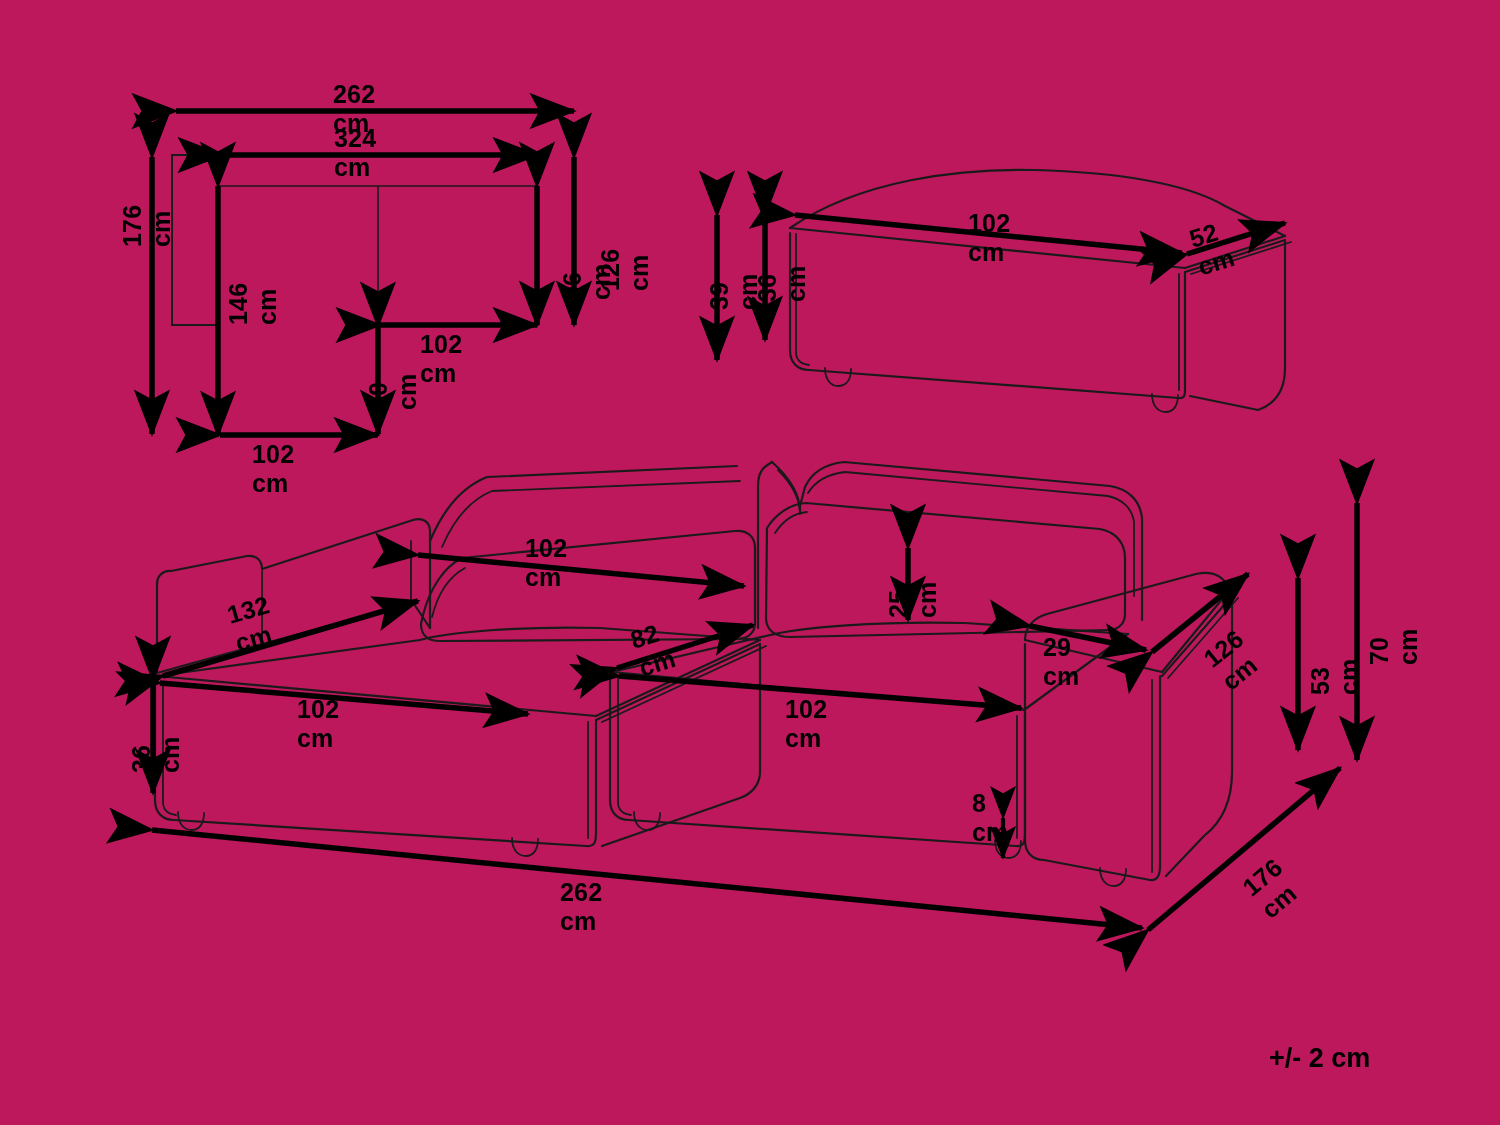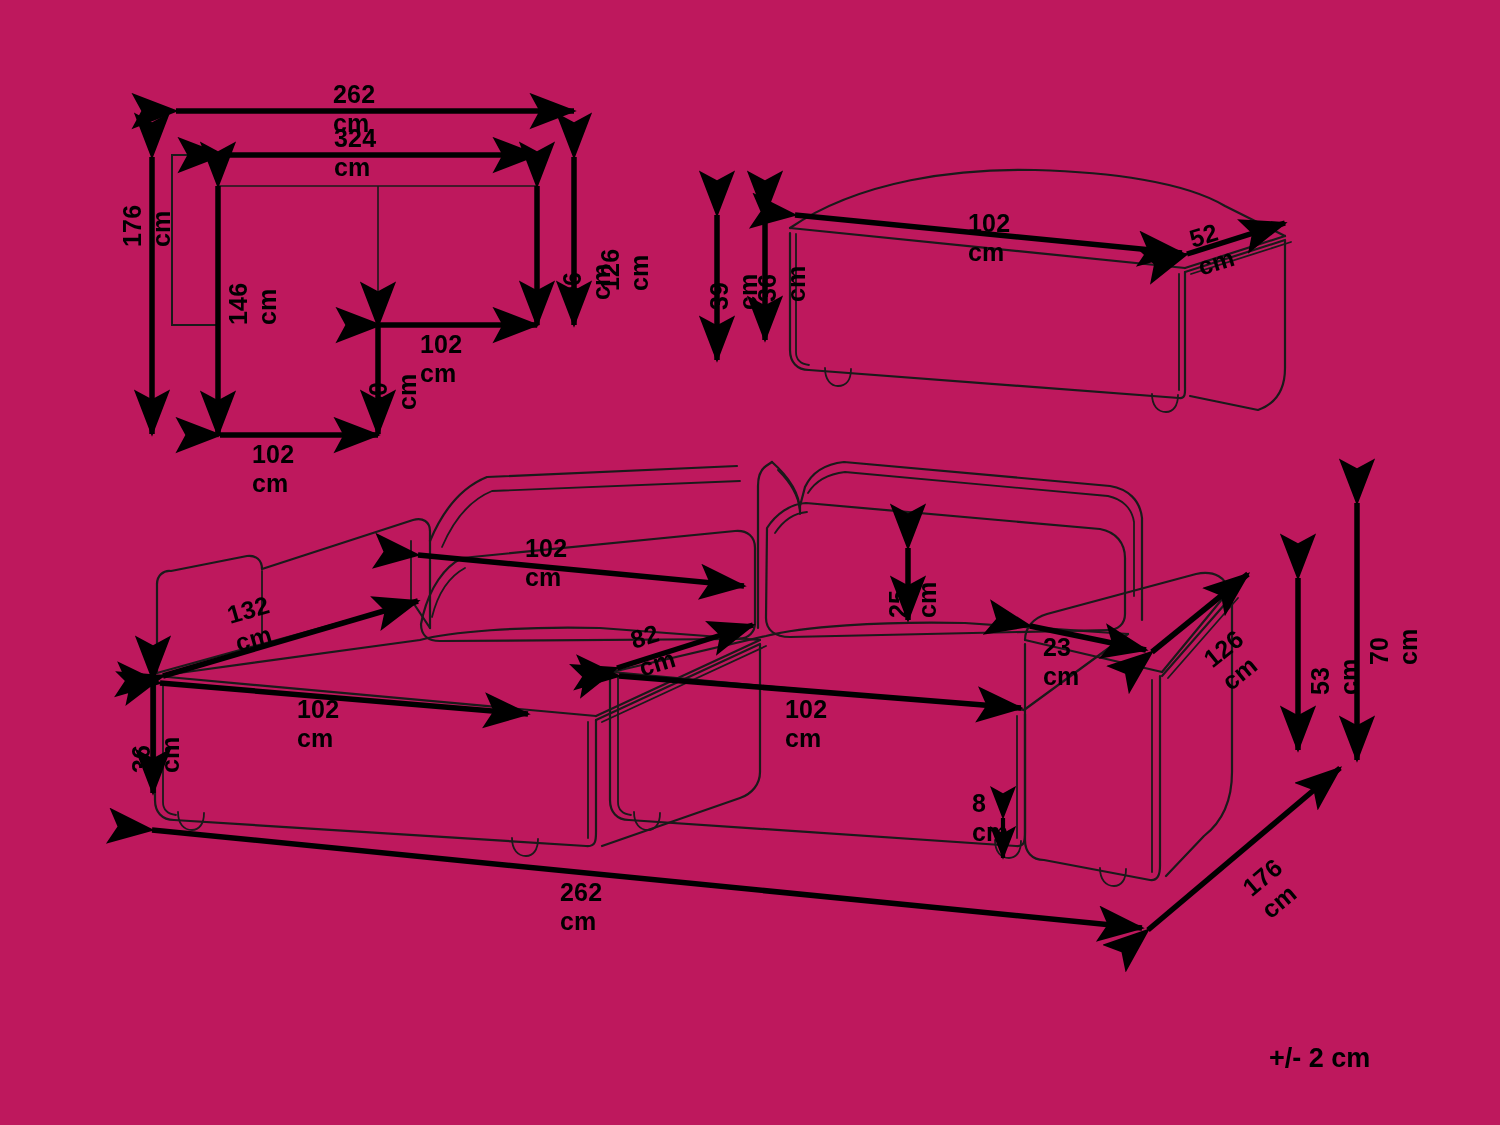--- a/index.html
+++ b/index.html
@@ -267,21 +267,21 @@
     <div style="position:absolute;left:627px;top:627px;transform:rotate(-17deg);transform-origin:left top;">
       <span class="dimlabel">82 cm</span>
     </div>
     <div style="position:absolute;left:785px;top:695px;">
       <span class="dimlabel">102 cm</span>
     </div>
     <div style="position:absolute;left:884px;top:618px;transform:rotate(-90deg);transform-origin:left top;">
       <span class="dimlabel">25 cm</span>
     </div>
     <div style="position:absolute;left:1043px;top:633px;">
-      <span class="dimlabel">23 cm</span>
+      <span class="dimlabel">29 cm</span>
     </div>
     <div style="position:absolute;left:1198px;top:651px;transform:rotate(-39deg);transform-origin:left top;">
       <span class="dimlabel">126 cm</span>
     </div>
     <div style="position:absolute;left:1306px;top:695px;transform:rotate(-90deg);transform-origin:left top;">
       <span class="dimlabel">53 cm</span>
     </div>
     <div style="position:absolute;left:1365px;top:665px;transform:rotate(-90deg);transform-origin:left top;">
       <span class="dimlabel">70 cm</span>
     </div>

